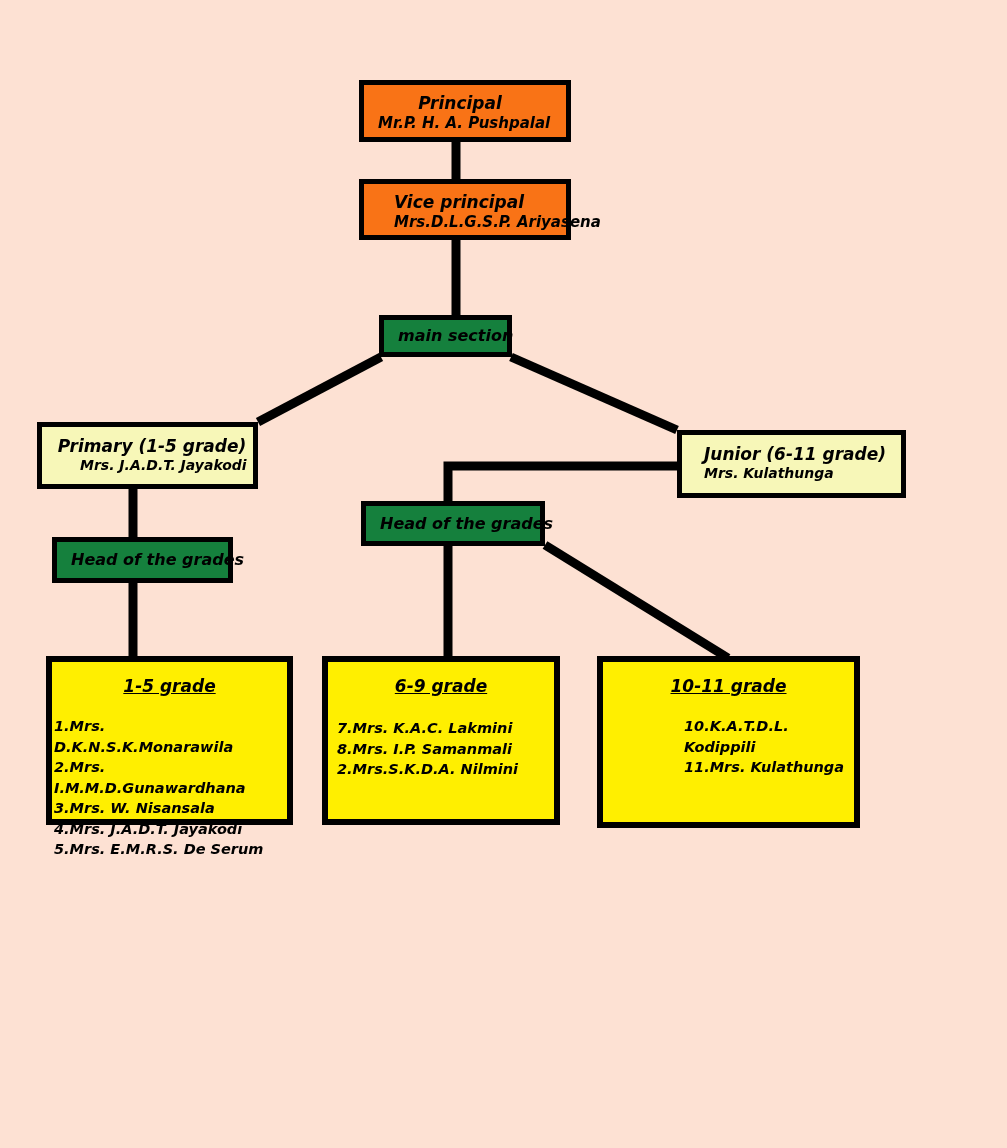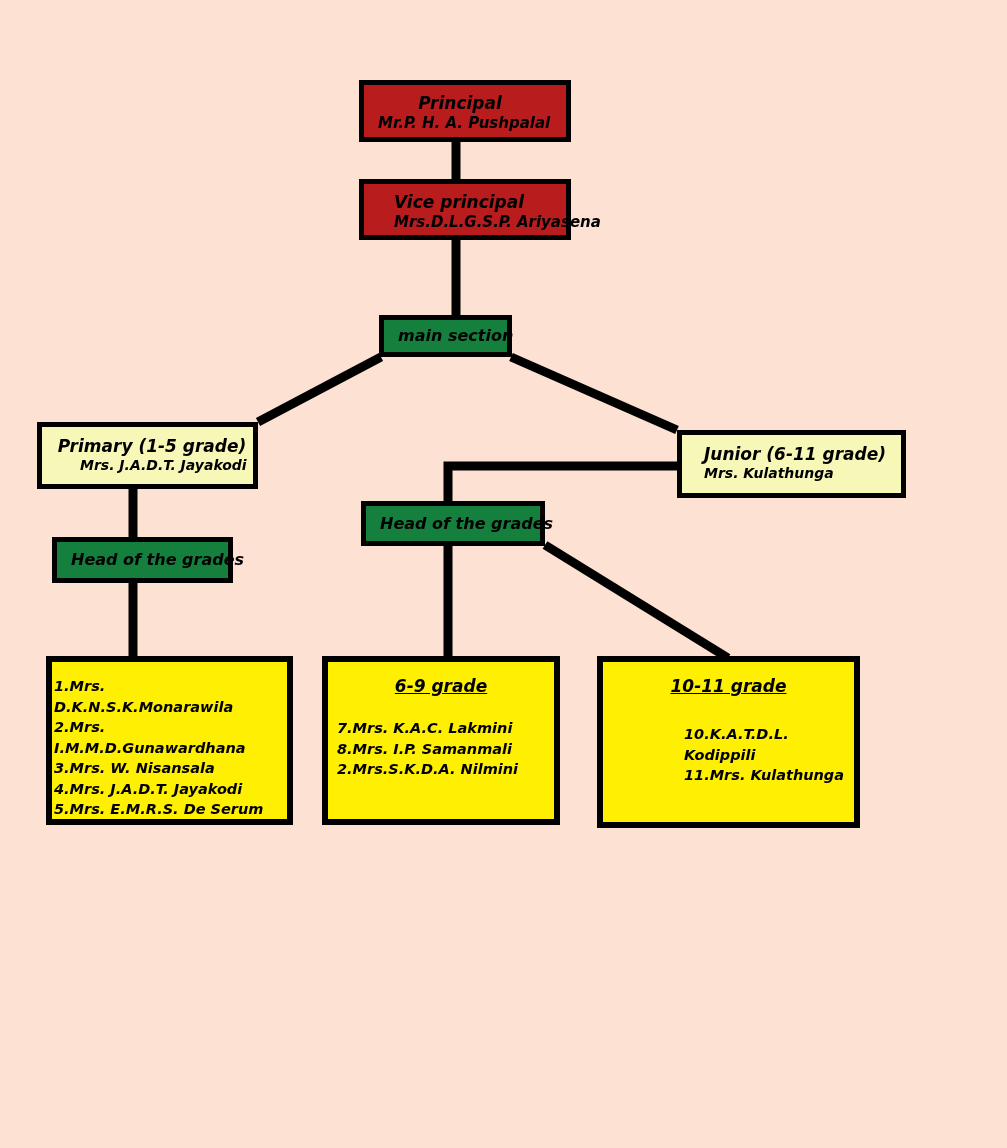--- a/index.html
+++ b/index.html
@@ -34,21 +34,21 @@
   .node-text {
     font-style: italic;
     font-weight: bold;
     color: #000;
     line-height: 1.25;
     white-space: nowrap;
   }
 
   
   .exec {
-    background: #b91c1c;
+    background: #f97316;
     padding: 8px 24px 10px 14px;
   }
   .exec .title {
     font-size: 17px;
     font-style: italic;
     font-weight: bold;
     text-align: center;
   }
   .exec .subtitle {
     font-size: 15px;
@@ -124,21 +124,21 @@
     font-style: italic;
     font-weight: bold;
     line-height: 1.42;
   }
   #node-grade-1-5 { left: 46px; top: 656px; width: 247px; height: 169px; }
   #node-grade-1-5 ul.names li { padding-left: 2px; }
   #node-grade-6-9 { left: 322px; top: 656px; width: 238px; height: 169px; }
   #node-grade-6-9 .grade-title { margin-bottom: 22px; }
   #node-grade-6-9 ul.names li { padding-left: 9px; }
   #node-grade-10-11 { left: 597px; top: 656px; width: 263px; height: 172px; }
-  #node-grade-10-11 .grade-title { margin-bottom: 28px; text-decoration: underline; }
+  #node-grade-10-11 .grade-title { margin-bottom: 20px; text-decoration: underline; }
   #node-grade-10-11 ul.names li { padding-left: 81px; }
 </style>
 </head>
 <body>
 
 <div id="chart-root">
 
   <svg id="connectors" viewBox="0 0 1007 1148">
 
     <line x1="456" y1="142" x2="456" y2="179" stroke="#000" stroke-width="9"></line>
@@ -186,20 +186,21 @@
 
   <div class="node pinkbox" id="node-head-primary">
     <div class="node-text label">Head of the grades</div>
   </div>
 
   <div class="node pinkbox" id="node-head-junior">
     <div class="node-text label">Head of the grades</div>
   </div>
 
   <div class="node gradebox" id="node-grade-1-5">
+    <div class="grade-title">1-5 grade</div>
     <ul class="names">
         <li>1.Mrs. D.K.N.S.K.Monarawila</li>
         <li>2.Mrs. I.M.M.D.Gunawardhana</li>
         <li>3.Mrs. W. Nisansala</li>
         <li>4.Mrs. J.A.D.T. Jayakodi</li>
         <li>5.Mrs. E.M.R.S. De Serum</li>
       </ul>
   </div>
 
   <div class="node gradebox" id="node-grade-6-9">

